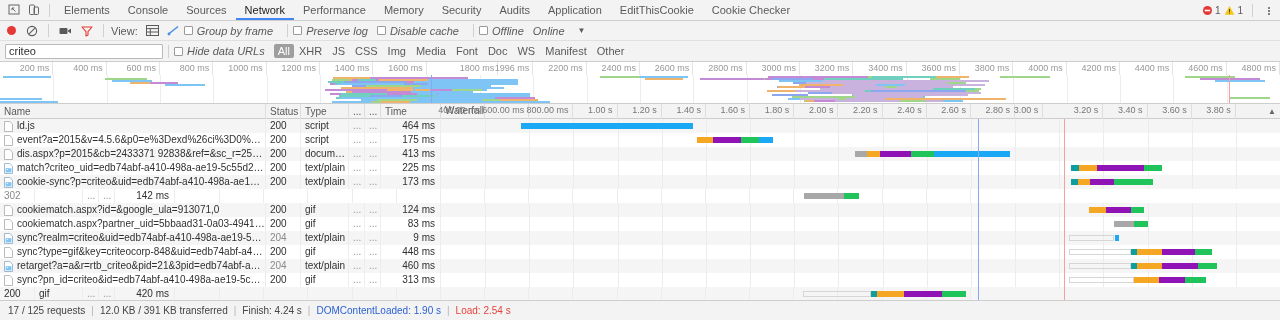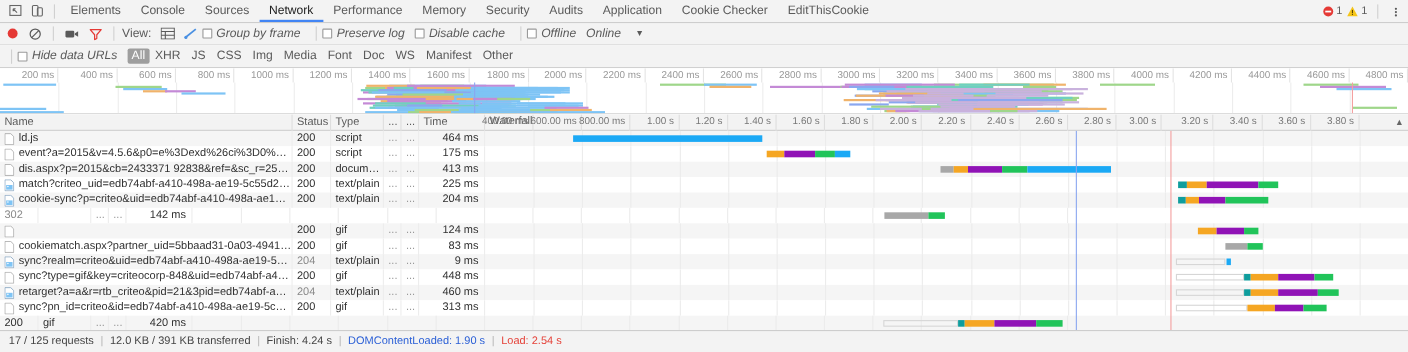--- a/index.html
+++ b/index.html
@@ -165,22 +165,22 @@
     <div class="tb-sep"></div>
     <div class="tab">Elements</div>
     <div class="tab">Console</div>
     <div class="tab">Sources</div>
     <div class="tab active">Network</div>
     <div class="tab">Performance</div>
     <div class="tab">Memory</div>
     <div class="tab">Security</div>
     <div class="tab">Audits</div>
     <div class="tab">Application</div>
+    <div class="tab">EditThisCookie</div>
     <div class="tab">Cookie Checker</div>
-    <div class="tab">EditThisCookie</div>
 
     <div class="tabbar-right">
       <div class="badge">
         <span class="dotico">
           <svg width="11" height="11" viewBox="0 0 11 11">
               <circle cx="5.5" cy="5.5" r="4.5" fill="#e53935"></circle>
               <rect x="2.8" y="4.7" width="5.4" height="1.6" fill="#fff"></rect>
             </svg>
         </span>
         <span>1</span>
@@ -258,20 +258,21 @@
       <span class="cb"></span>
       <span class="tlabel">Offline</span>
     </div>
     <div class="opt">
       <span class="tlabel">Online</span>
     </div>
     <span class="caret">▼</span>
   </div>
 
   <div class="filterbar">
+    <input class="filterinput" value="criteo" style="">
     <div class="tb-sep"></div>
     <div class="opt">
       <span class="cb"></span>
       <span class="tlabel">Hide data URLs</span>
     </div>
     <div class="ftype sel">All</div>
     <div class="ftype">XHR</div>
     <div class="ftype">JS</div>
     <div class="ftype">CSS</div>
     <div class="ftype">Img</div>
@@ -302,25 +303,25 @@
         </div>
         <div class="ov-tick" style="left: 266.667px; width: 53.3333px;">
           <span>1200 ms</span>
         </div>
         <div class="ov-tick" style="left: 320px; width: 53.3333px;">
           <span>1400 ms</span>
         </div>
         <div class="ov-tick" style="left: 373.333px; width: 53.3333px;">
           <span>1600 ms</span>
         </div>
-        <div class="ov-tick" style="left: 428px; width: 53.3333px;">
+        <div class="ov-tick" style="left: 445px; width: 53.3333px;">
           <span>1800 ms</span>
         </div>
         <div class="ov-tick" style="left: 480px; width: 53.3333px;">
-          <span>2000 ms</span>
+          <span>1996 ms</span>
         </div>
         <div class="ov-tick" style="left: 533.333px; width: 53.3333px;">
           <span>2200 ms</span>
         </div>
         <div class="ov-tick" style="left: 586.667px; width: 53.3333px;">
           <span>2400 ms</span>
         </div>
         <div class="ov-tick" style="left: 640px; width: 53.3333px;">
           <span>2600 ms</span>
         </div>
@@ -615,21 +616,21 @@
           </div>
           <div class="wf-tick" style="left: 441.579px; width: 44.1579px;">
             <span>2.40 s</span>
           </div>
           <div class="wf-tick" style="left: 485.737px; width: 44.1579px;">
             <span>2.60 s</span>
           </div>
           <div class="wf-tick" style="left: 529.895px; width: 44.1579px;">
             <span>2.80 s</span>
           </div>
-          <div class="wf-tick" style="left: 571px; width: 44.1579px;">
+          <div class="wf-tick" style="left: 558px; width: 44.1579px;">
             <span>3.00 s</span>
           </div>
           <div class="wf-tick" style="left: 618.211px; width: 44.1579px;">
             <span>3.20 s</span>
           </div>
           <div class="wf-tick" style="left: 662.368px; width: 44.1579px;">
             <span>3.40 s</span>
           </div>
           <div class="wf-tick" style="left: 706.526px; width: 44.1579px;">
             <span>3.60 s</span>
@@ -794,21 +795,21 @@
                 <path d="M0.5 0.5h5.3l2.7 2.7v7.3H0.5z" fill="#fff" stroke="#8aa7c4" stroke-width="0.8"></path>
                 <rect x="1.6" y="5.2" width="5.8" height="4.2" fill="#7ec4f5"></rect>
                 <circle cx="3.2" cy="6.6" r="0.7" fill="#fff"></circle>
               </svg></span>
          <span class="namelbl">cookie-sync?p=criteo&amp;uid=edb74abf-a410-498a-ae19-5c55d2170916</span>
        </div>
        <div class="cell " style="width:35px">200</div>
        <div class="cell" style="width:48px">text/plain</div>
        <div class="cell" style="width:16px;color:#999">...</div>
        <div class="cell" style="width:16px;color:#999">...</div>
-       <div class="cell r" style="width:60px">204 ms</div>
+       <div class="cell r" style="width:60px">173 ms</div>
        <div class="wf-cell">
             <div class="wfgrid" style="left: 44.1579px;"></div>
             <div class="wfgrid" style="left: 88.3158px;"></div>
             <div class="wfgrid" style="left: 132.474px;"></div>
             <div class="wfgrid" style="left: 176.632px;"></div>
             <div class="wfgrid" style="left: 220.789px;"></div>
             <div class="wfgrid" style="left: 264.947px;"></div>
             <div class="wfgrid" style="left: 309.105px;"></div>
             <div class="wfgrid" style="left: 353.263px;"></div>
             <div class="wfgrid" style="left: 397.421px;"></div>
@@ -854,20 +855,21 @@
             <div class="wfgrid" style="left: 794.842px;"></div>
             <div class="seg stall" style="left: 629.25px; width: 39.6618px;"></div>
             <div class="seg send" style="left: 668.912px; width: 15.2545px;"></div>
           </div>
         </div>
         <div class="row odd">
           <div class="cell c-name" style="width:266px">
          <span class="fico"><svg width="9" height="11" viewBox="0 0 9 11">
                 <path d="M0.5 0.5h5.3l2.7 2.7v7.3H0.5z" fill="#fff" stroke="#aaa" stroke-width="0.8"></path>
               </svg></span>
+         <span class="namelbl">cookiematch.aspx?id=&amp;google_ula=913071,0</span>
        </div>
        <div class="cell " style="width:35px">200</div>
        <div class="cell" style="width:48px">gif</div>
        <div class="cell" style="width:16px;color:#999">...</div>
        <div class="cell" style="width:16px;color:#999">...</div>
        <div class="cell r" style="width:60px">124 ms</div>
        <div class="wf-cell">
             <div class="wfgrid" style="left: 44.1579px;"></div>
             <div class="wfgrid" style="left: 88.3158px;"></div>
             <div class="wfgrid" style="left: 132.474px;"></div>

